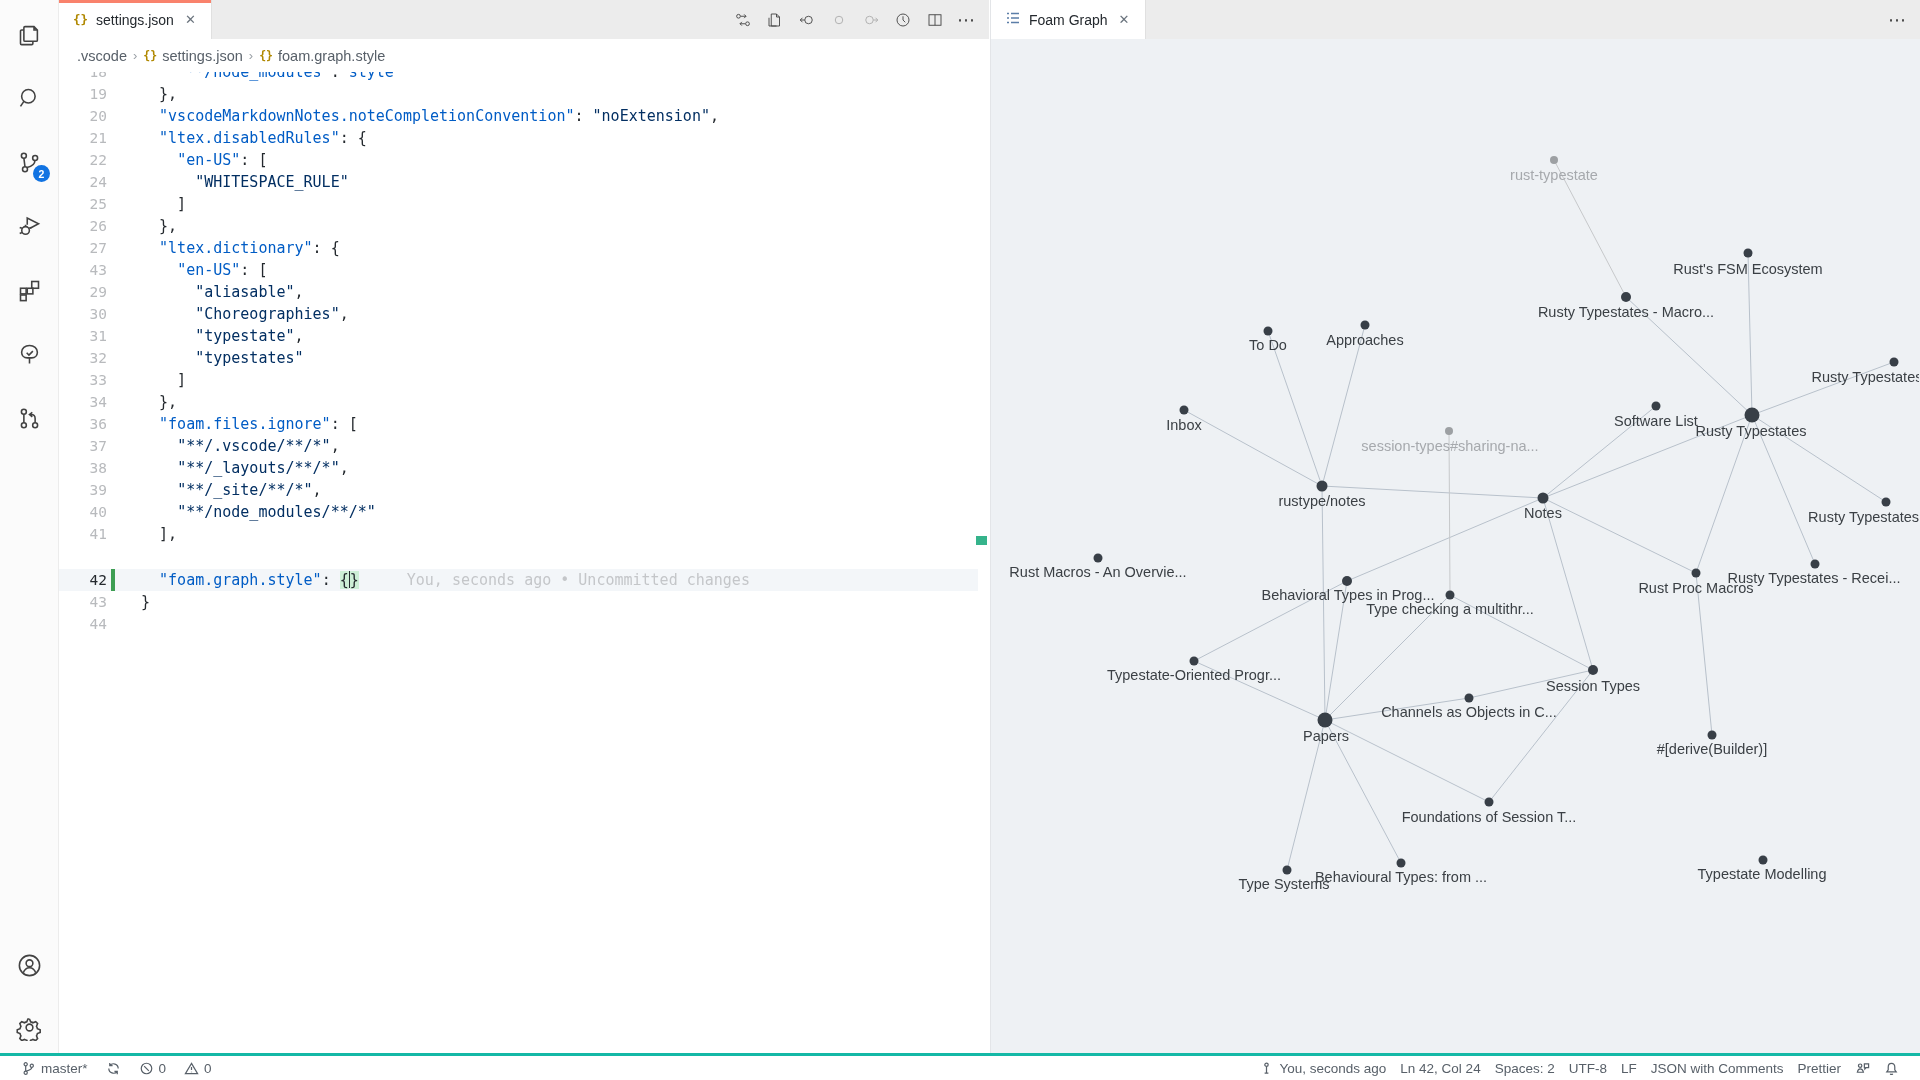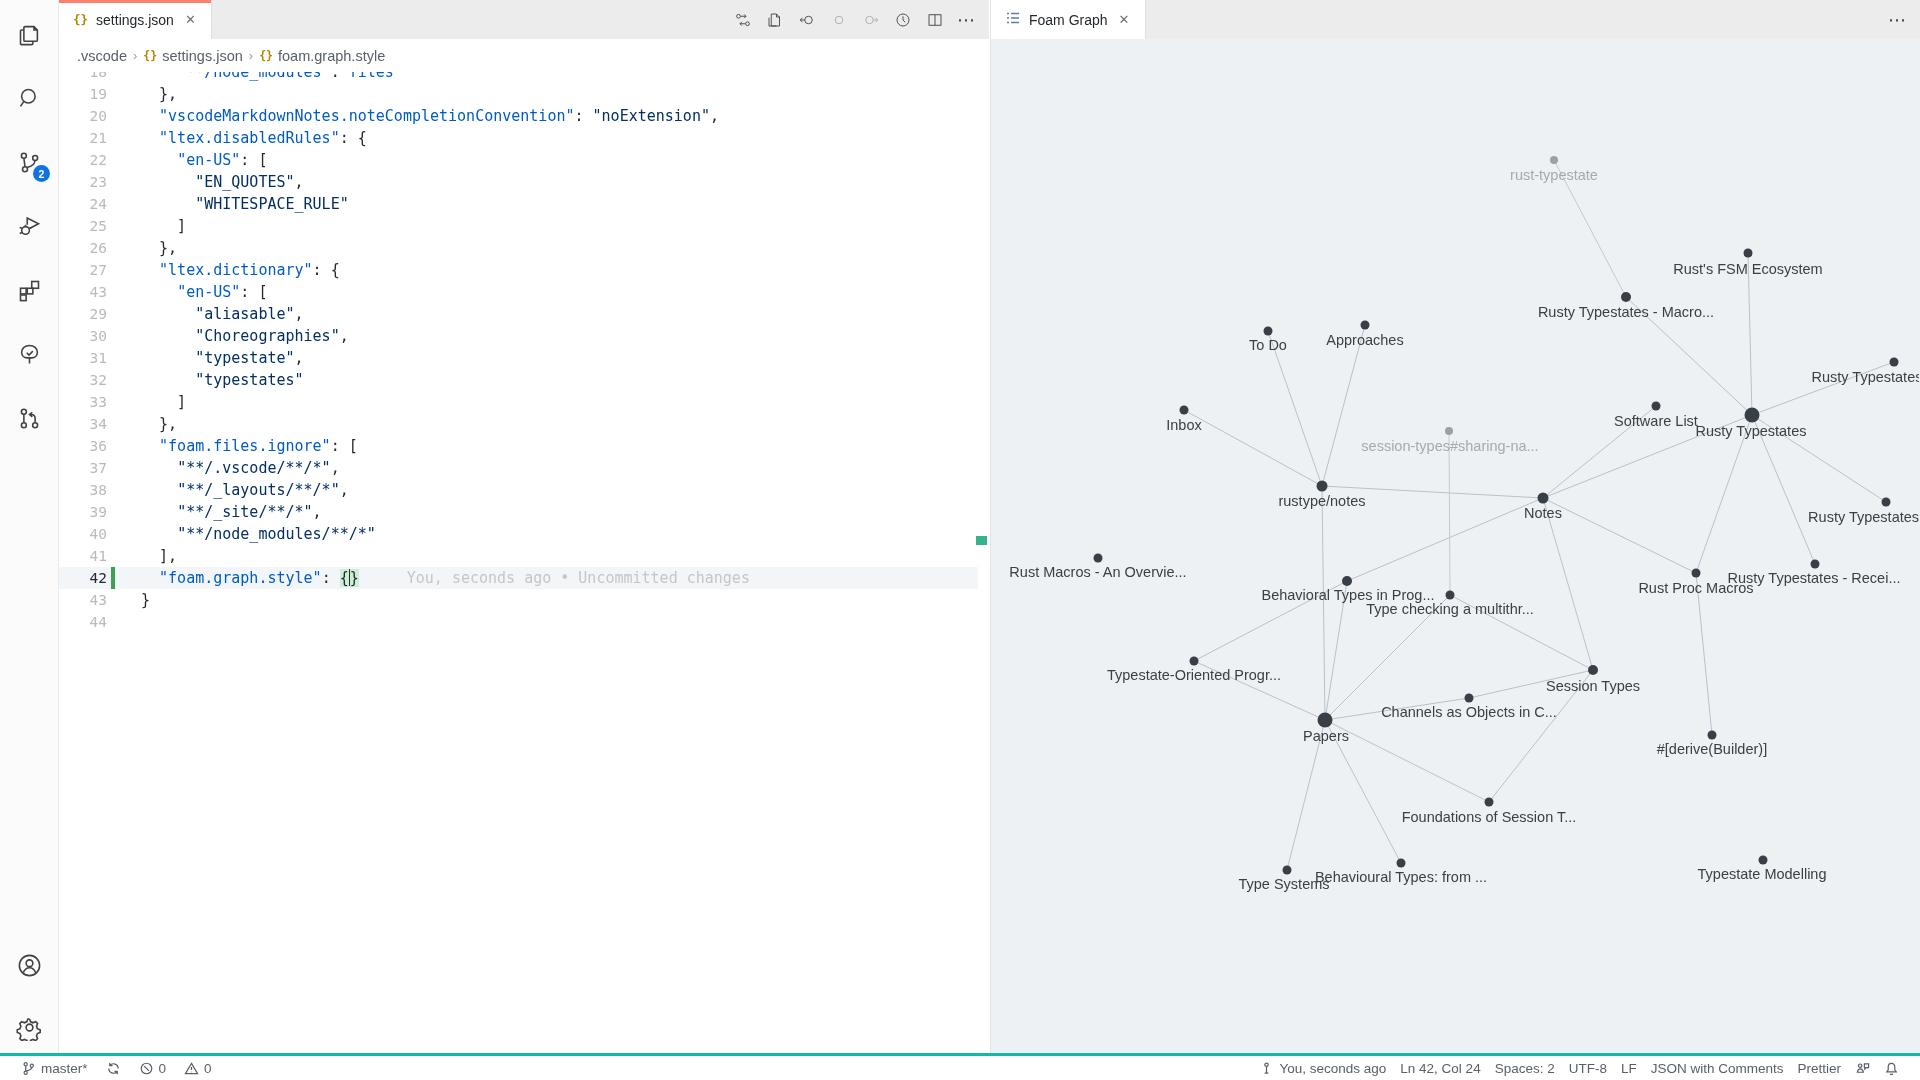--- a/index.html
+++ b/index.html
@@ -35,21 +35,21 @@
   .bc-item { display:flex; align-items:center; gap:5px; cursor:pointer; }
   .bc-item .json-glyph { color:#b08800; font-weight:700; font-family:"DejaVu Sans Mono", monospace; font-size:11.5px; }
 
   
   .editor { position:absolute; left:0; top:72px; right:0; bottom:0; overflow:hidden; background:#fff; }
   .code-rows { position:absolute; left:0; top:0; right:11px; }
   .row { display:flex; height:22px; line-height:22px; font-family:"DejaVu Sans Mono", monospace; font-size:15px; white-space:pre; position:relative; }
   .row .num { width:48px; text-align:right; color:#b8babd; font-size:14.5px; flex:none; }
   .row .gbar { width:4px; margin-left:4px; flex:none; }
   .row .codeline { margin-left:26px; color:#24292e; }
-  .row.active { background:#f3f6f9; }
+  .row.active { background:#f3f6f9;margin-top:24px; }
   .row.active .num { color:#24292e; }
   .row.active .gbar { background:#3e9e53; }
   .tok-p { color:#24292e; }
   .tok-k { color:#005cc5; }
   .tok-s { color:#032f62; }
   .tok-b { color:#005cc5; }
   .tok-hl { color:#24292e; background:#cdeed6; }
   .cursor { display:inline-block; width:0; border-left:1.6px solid #24292e; height:17px; vertical-align:-3px; }
   .ghost { color:#c4c6c9; margin-left:48px; }
   .overview-marker { position:absolute; right:2px; top:464px; width:11px; height:9px; background:#35b38b; }
@@ -200,26 +200,25 @@
       </span>
       <span class="bc-sep">›</span>
       <span class="bc-item">
         <span class="json-glyph">{}</span>
         <span>foam.graph.style</span>
       </span>
     </div>
 
   <div class="editor">
     <div class="code-rows" id="code-rows">
-        <div class="row" style="margin-top: -11px;"><span class="num">18</span><span class="gbar"></span><span class="codeline"><span class="tok-p">    </span><span class="tok-k">"**/node_modules"</span><span class="tok-p">: </span><span class="tok-b">files</span></span></div>
+        <div class="row" style="margin-top: -11px;"><span class="num">18</span><span class="gbar"></span><span class="codeline"><span class="tok-p">    </span><span class="tok-k">"**/node_modules"</span><span class="tok-p">: </span><span class="tok-b">style</span></span></div>
         <div class="row"><span class="num">19</span><span class="gbar"></span><span class="codeline"><span class="tok-p">  },</span></span></div>
         <div class="row"><span class="num">20</span><span class="gbar"></span><span class="codeline"><span class="tok-p">  </span><span class="tok-k">"vscodeMarkdownNotes.noteCompletionConvention"</span><span class="tok-p">: </span><span class="tok-s">"noExtension"</span><span class="tok-p">,</span></span></div>
         <div class="row"><span class="num">21</span><span class="gbar"></span><span class="codeline"><span class="tok-p">  </span><span class="tok-k">"ltex.disabledRules"</span><span class="tok-p">: {</span></span></div>
         <div class="row"><span class="num">22</span><span class="gbar"></span><span class="codeline"><span class="tok-p">    </span><span class="tok-k">"en-US"</span><span class="tok-p">: [</span></span></div>
-        <div class="row"><span class="num">23</span><span class="gbar"></span><span class="codeline"><span class="tok-p">      </span><span class="tok-s">"EN_QUOTES"</span><span class="tok-p">,</span></span></div>
         <div class="row"><span class="num">24</span><span class="gbar"></span><span class="codeline"><span class="tok-p">      </span><span class="tok-s">"WHITESPACE_RULE"</span></span></div>
         <div class="row"><span class="num">25</span><span class="gbar"></span><span class="codeline"><span class="tok-p">    ]</span></span></div>
         <div class="row"><span class="num">26</span><span class="gbar"></span><span class="codeline"><span class="tok-p">  },</span></span></div>
         <div class="row"><span class="num">27</span><span class="gbar"></span><span class="codeline"><span class="tok-p">  </span><span class="tok-k">"ltex.dictionary"</span><span class="tok-p">: {</span></span></div>
         <div class="row"><span class="num">43</span><span class="gbar"></span><span class="codeline"><span class="tok-p">    </span><span class="tok-k">"en-US"</span><span class="tok-p">: [</span></span></div>
         <div class="row"><span class="num">29</span><span class="gbar"></span><span class="codeline"><span class="tok-p">      </span><span class="tok-s">"aliasable"</span><span class="tok-p">,</span></span></div>
         <div class="row"><span class="num">30</span><span class="gbar"></span><span class="codeline"><span class="tok-p">      </span><span class="tok-s">"Choreographies"</span><span class="tok-p">,</span></span></div>
         <div class="row"><span class="num">31</span><span class="gbar"></span><span class="codeline"><span class="tok-p">      </span><span class="tok-s">"typestate"</span><span class="tok-p">,</span></span></div>
         <div class="row"><span class="num">32</span><span class="gbar"></span><span class="codeline"><span class="tok-p">      </span><span class="tok-s">"typestates"</span></span></div>
         <div class="row"><span class="num">33</span><span class="gbar"></span><span class="codeline"><span class="tok-p">    ]</span></span></div>

